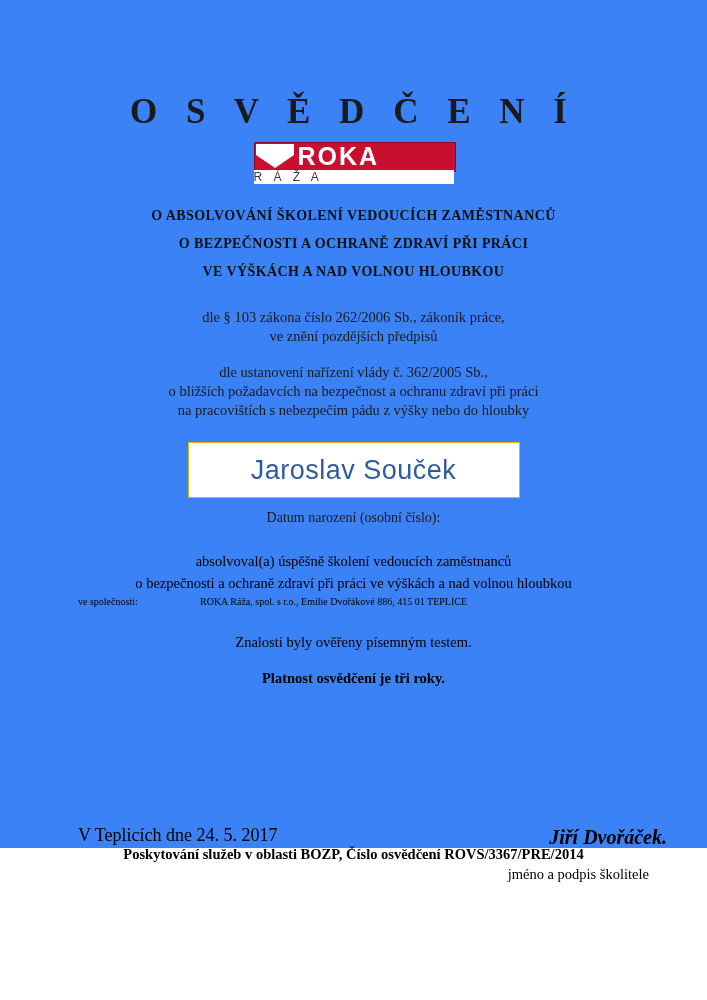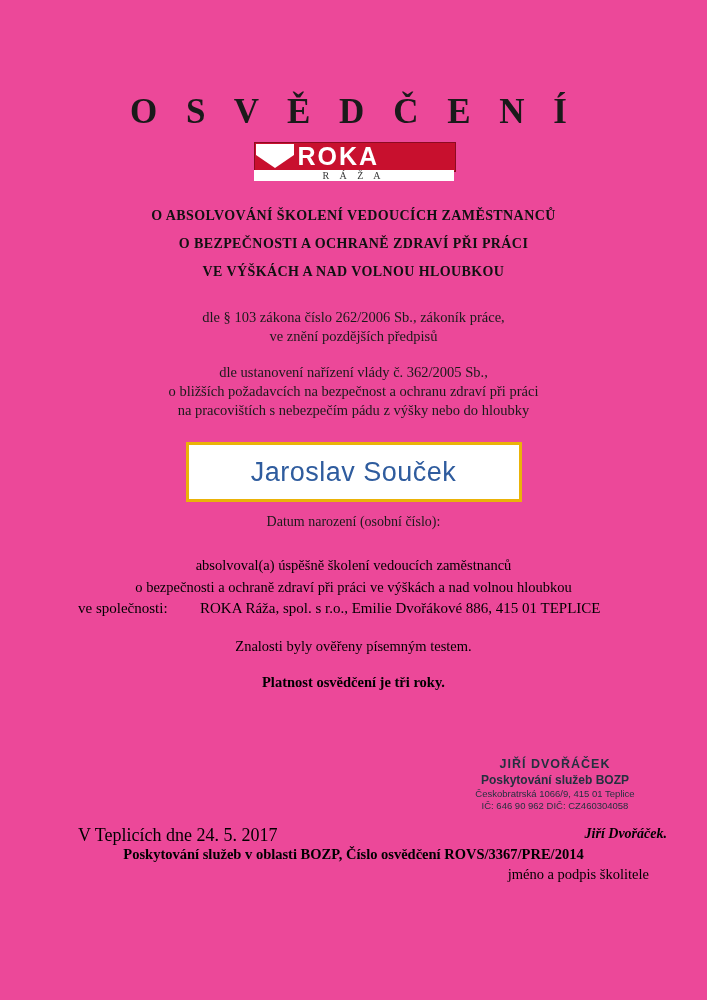--- a/index.html
+++ b/index.html
@@ -11,22 +11,22 @@
     width: 707px;
     height: 1000px;
     font-family: "Liberation Serif", serif;
     color: #000000;
     position: relative;
     overflow: hidden;
   }
   .page {
     position: relative;
     width: 707px;
-    height: 1000px;
-    background: #ec4899;
+    height: 848px;
+    background: #3b82f6;
   }
 
   
   .cert-title {
     text-align: center;
     font-family: "Liberation Serif", serif;
     font-weight: bold;
     font-size: 35px;
     letter-spacing: 10px;
     padding-top: 92px;
@@ -69,23 +69,23 @@
     font-family: "Liberation Sans", sans-serif;
     font-weight: bold;
     font-size: 25px;
     letter-spacing: 2px;
     color: #ffffff;
   }
   .logo-sub {
     position: absolute;
     left: 0; top: 28px;
     width: 200px;
-    text-align: center;
-    font-family: Liberation Serif, serif;
-    font-size: 10px;
+    text-align: left;
+    font-family: Liberation Sans, sans-serif;
+    font-size: 12px;
     letter-spacing: 4px;
     color: #3a3a3a;
     background: #ffffff;
   }
 
   
   .headings {
     margin-top: 30px;
     text-align: center;
   }
@@ -111,21 +111,21 @@
   }
   .legal .block {
     margin-bottom: 17px;
   }
 
   
   .name-box {
     width: 330px;
     height: 54px;
     margin: 22px auto 0;
-    border: 3px solid #eab308;
+    border: 1px solid #eab308;
     display: flex;
     align-items: center;
     justify-content: center;
     background: #ffffff;
   }
   .name-text {
     font-family: "Liberation Sans", sans-serif;
     font-size: 27px;
     color: #2f5c9e;
     letter-spacing: 0.5px;
@@ -144,21 +144,21 @@
   }
   .statements p {
     margin: 0 0 3px 0;
     font-size: 14.5px;
     line-height: 19px;
   }
 
   .company-row {
     position: relative;
     height: 20px;
-    font-size: 15px;
+    font-size: 10px;
   }
   .company-label {
     position: absolute;
     left: 78px;
     top: 0;
   }
   .company-value {
     position: absolute;
     left: 200px;
     top: 0;
@@ -197,21 +197,21 @@
     left: 78px;
     top: 825px;
     font-size: 18px;
   }
 
   .signature-name {
     position: absolute;
     left: 0; right: 40px;
     top: 826px;
     text-align: right;
-    font-size: 14px;
+    font-size: 20px;
     font-weight: bold;
     font-style: italic;
   }
   .footer-line {
     position: absolute;
     left: 0; right: 0;
     top: 846px;
     text-align: center;
     font-size: 14.5px;
     font-weight: bold;
@@ -268,26 +268,20 @@
   </div>
 
   <div class="company-row">
     <span class="company-label">ve společnosti:</span>
     <span class="company-value">ROKA Ráža, spol. s r.o., Emilie Dvořákové 886, 415 01 TEPLICE</span>
   </div>
 
   <div class="verified">Znalosti byly ověřeny písemným testem.</div>
   <div class="validity">Platnost osvědčení je tři roky.</div>
 
-  <div class="stamp">
-    <div class="s1">JIŘÍ DVOŘÁČEK</div>
-    <div class="s2">Poskytování služeb BOZP</div>
-    <div class="s3">Českobratrská 1066/9, 415 01 Teplice</div>
-    <div class="s4">IČ: 646 90 962 DIČ: CZ460304058</div>
-  </div>
 
   <div class="place-date">V Teplicích dne 24. 5. 2017</div>
 
   <div class="signature-name">Jiří Dvořáček.</div>
   <div class="footer-line">Poskytování služeb v oblasti BOZP, Číslo osvědčení ROVS/3367/PRE/2014</div>
   <div class="footer-caption">jméno a podpis školitele</div>
 
 </div>
 
 </body></html>

